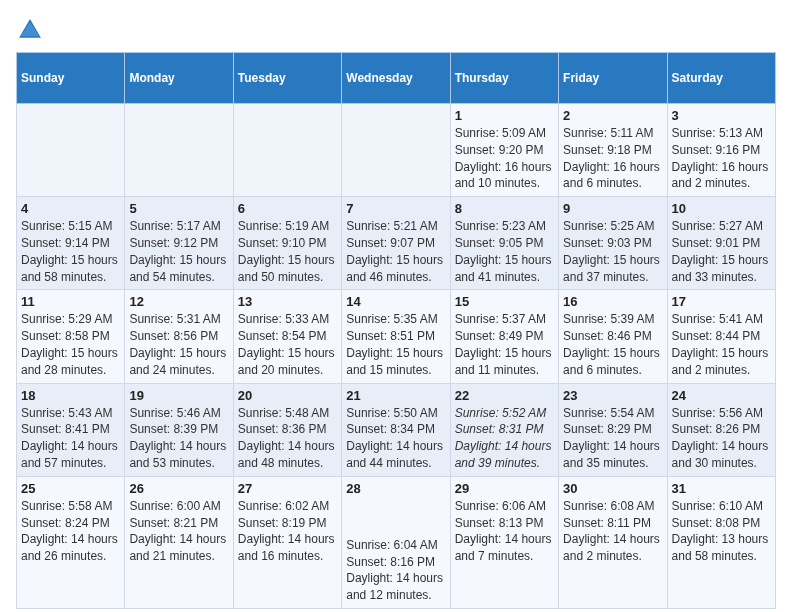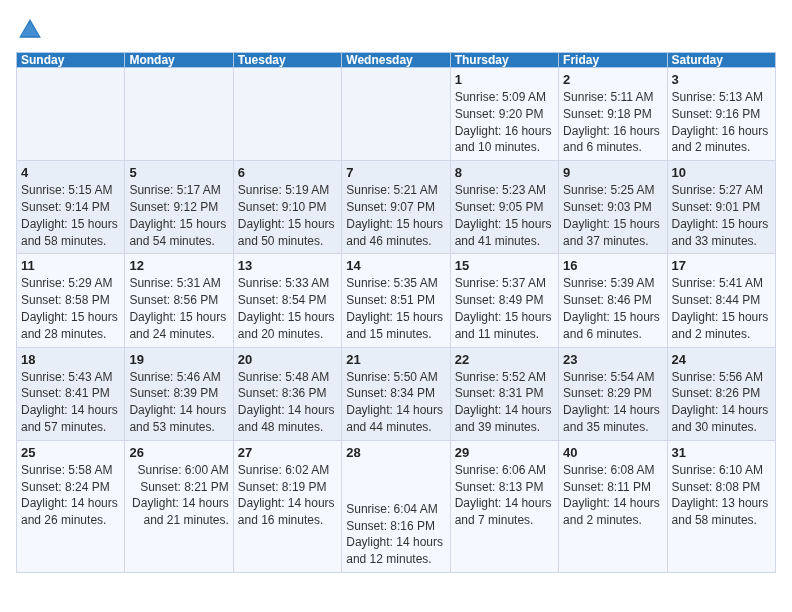--- a/index.html
+++ b/index.html
@@ -51,21 +51,21 @@
     table {
       width: 100%;
       border-collapse: collapse;
       table-layout: fixed;
     }
     thead tr th {
       background-color: #2979c0;
       color: #fff;
       font-size: 12px;
       font-weight: bold;
-      padding: 0 4px;
+      padding: 18px 4px;
       text-align: left;
       border: 1px solid #b0c8e8;
     }
     tbody tr td {
       vertical-align: top;
       padding: 4px 4px;
       font-size: 9.5px;
       color: #222;
       border: 1px solid #d0d8e8;
       background: #fff;
@@ -278,21 +278,21 @@
         </td>
         <td>
           <span class="day-num">21</span>
           <div class="day-detail" style="white-space: pre-line;">Sunrise: 5:50 AM
 Sunset: 8:34 PM
 Daylight: 14 hours
 and 44 minutes.</div>
         </td>
         <td>
           <span class="day-num">22</span>
-          <div class="day-detail" style="white-space: pre-line;">Sunrise: 5:52 AM
+          <div class="day-detail" style="white-space: pre-line; font-style: italic;">Sunrise: 5:52 AM
 Sunset: 8:31 PM
 Daylight: 14 hours
 and 39 minutes.</div>
         </td>
         <td>
           <span class="day-num">23</span>
           <div class="day-detail" style="white-space: pre-line;">Sunrise: 5:54 AM
 Sunset: 8:29 PM
 Daylight: 14 hours
 and 35 minutes.</div>
@@ -308,21 +308,21 @@
       <tr>
         <td>
           <span class="day-num">25</span>
           <div class="day-detail" style="white-space: pre-line;">Sunrise: 5:58 AM
 Sunset: 8:24 PM
 Daylight: 14 hours
 and 26 minutes.</div>
         </td>
         <td>
           <span class="day-num">26</span>
-          <div class="day-detail" style="white-space: pre-line; text-align: right;">Sunrise: 6:00 AM
+          <div class="day-detail" style="white-space: pre-line;">Sunrise: 6:00 AM
 Sunset: 8:21 PM
 Daylight: 14 hours
 and 21 minutes.</div>
         </td>
         <td>
           <span class="day-num">27</span>
           <div class="day-detail" style="white-space: pre-line;">Sunrise: 6:02 AM
 Sunset: 8:19 PM
 Daylight: 14 hours
 and 16 minutes.</div>
@@ -335,21 +335,21 @@
 and 12 minutes.</div>
         </td>
         <td>
           <span class="day-num">29</span>
           <div class="day-detail" style="white-space: pre-line;">Sunrise: 6:06 AM
 Sunset: 8:13 PM
 Daylight: 14 hours
 and 7 minutes.</div>
         </td>
         <td>
-          <span class="day-num">40</span>
+          <span class="day-num">30</span>
           <div class="day-detail" style="white-space: pre-line;">Sunrise: 6:08 AM
 Sunset: 8:11 PM
 Daylight: 14 hours
 and 2 minutes.</div>
         </td>
         <td>
           <span class="day-num">31</span>
           <div class="day-detail" style="white-space: pre-line;">Sunrise: 6:10 AM
 Sunset: 8:08 PM
 Daylight: 13 hours

